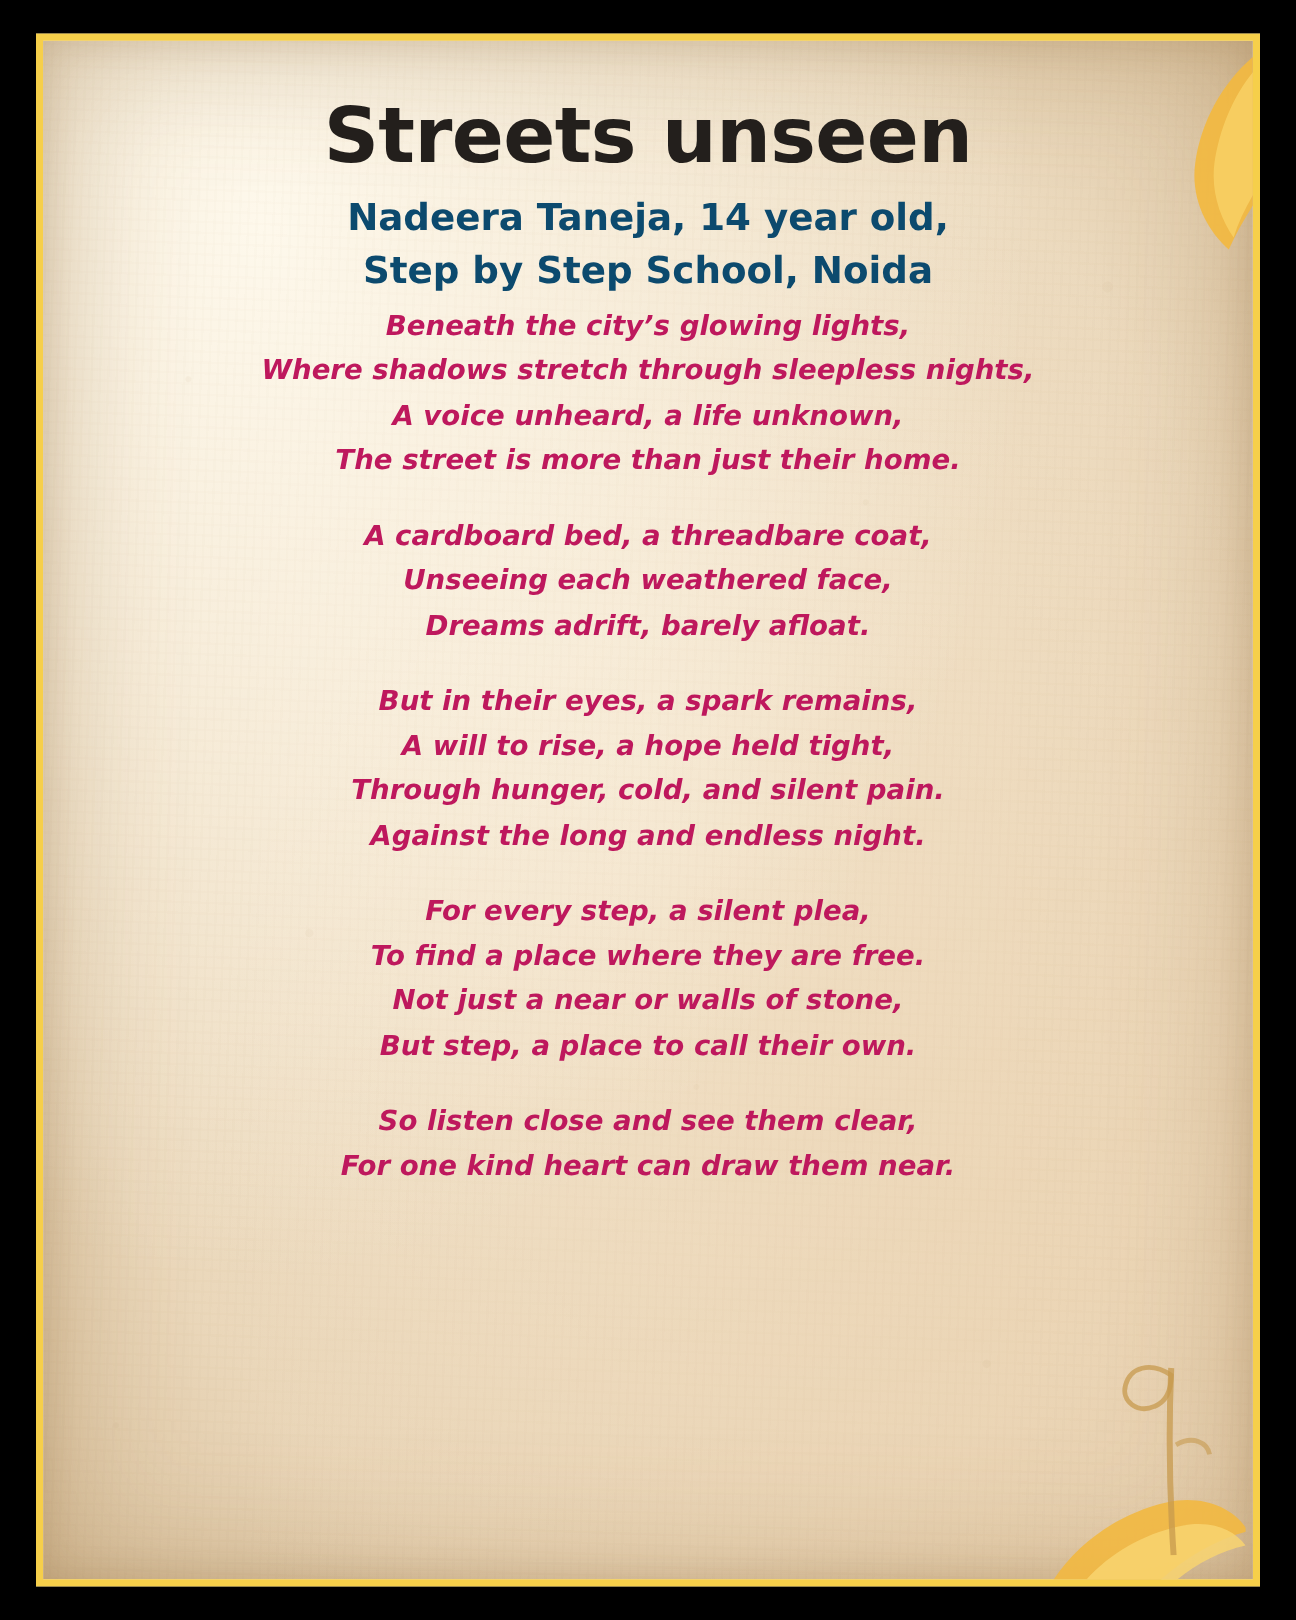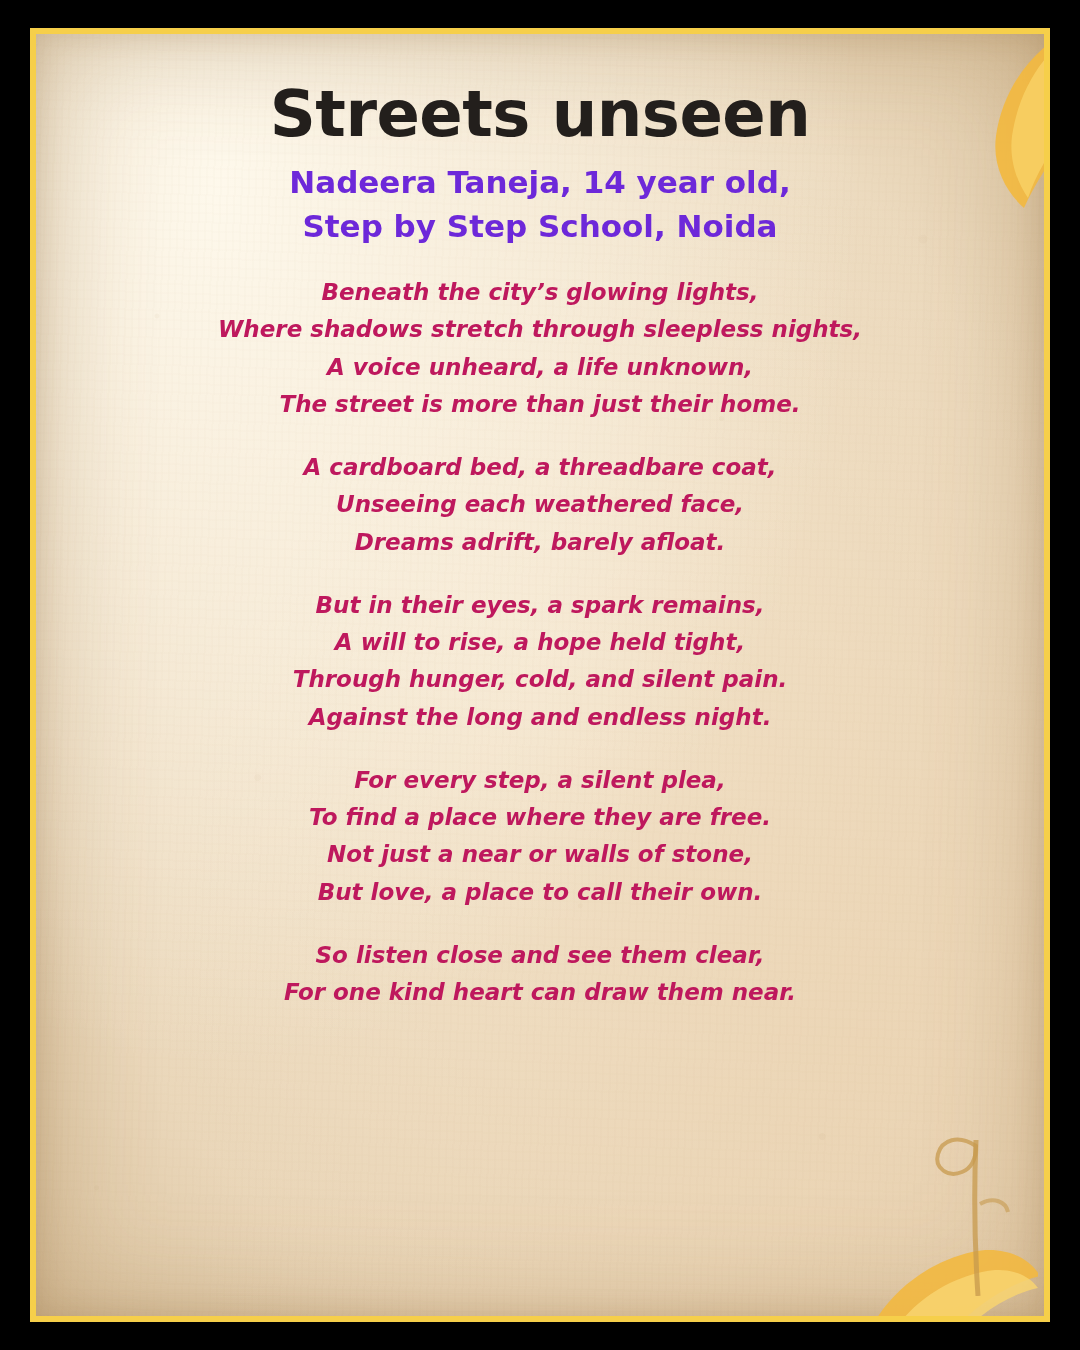--- a/index.html
+++ b/index.html
@@ -108,23 +108,23 @@
     letter-spacing: -0.5px;
     color: #231f1c;
     margin: 18px 0 14px 0;
     line-height: 1.0;
   }
 
   .byline {
     font-family: "DejaVu Sans", sans-serif;
     font-weight: bold;
     font-size: 31px;
-    color: #6d28d9;
+    color: #0c4a6e;
     line-height: 1.42;
-    margin-bottom: 26px;
+    margin-bottom: 6px;
   }
 
   .stanza {
     font-family: "DejaVu Sans", sans-serif;
     font-style: italic;
     font-weight: bold;
     font-size: 23px;
     color: #be185d;
     line-height: 1.62;
     margin: 0 0 26px 0;
@@ -187,21 +187,21 @@
         <span class="line">But in their eyes, a spark remains,</span>
         <span class="line">A will to rise, a hope held tight,</span>
         <span class="line">Through hunger, cold, and silent pain.</span>
         <span class="line">Against the long and endless night.</span>
       </p>
 
       <p class="stanza">
         <span class="line">For every step, a silent plea,</span>
         <span class="line">To find a place where they are free.</span>
         <span class="line">Not just a near or walls of stone,</span>
-        <span class="line">But love, a place to call their own.</span>
+        <span class="line">But step, a place to call their own.</span>
       </p>
 
       <p class="stanza">
         <span class="line">So listen close and see them clear,</span>
         <span class="line">For one kind heart can draw them near.</span>
       </p>
     </div>
   </div>
 </div>
 

